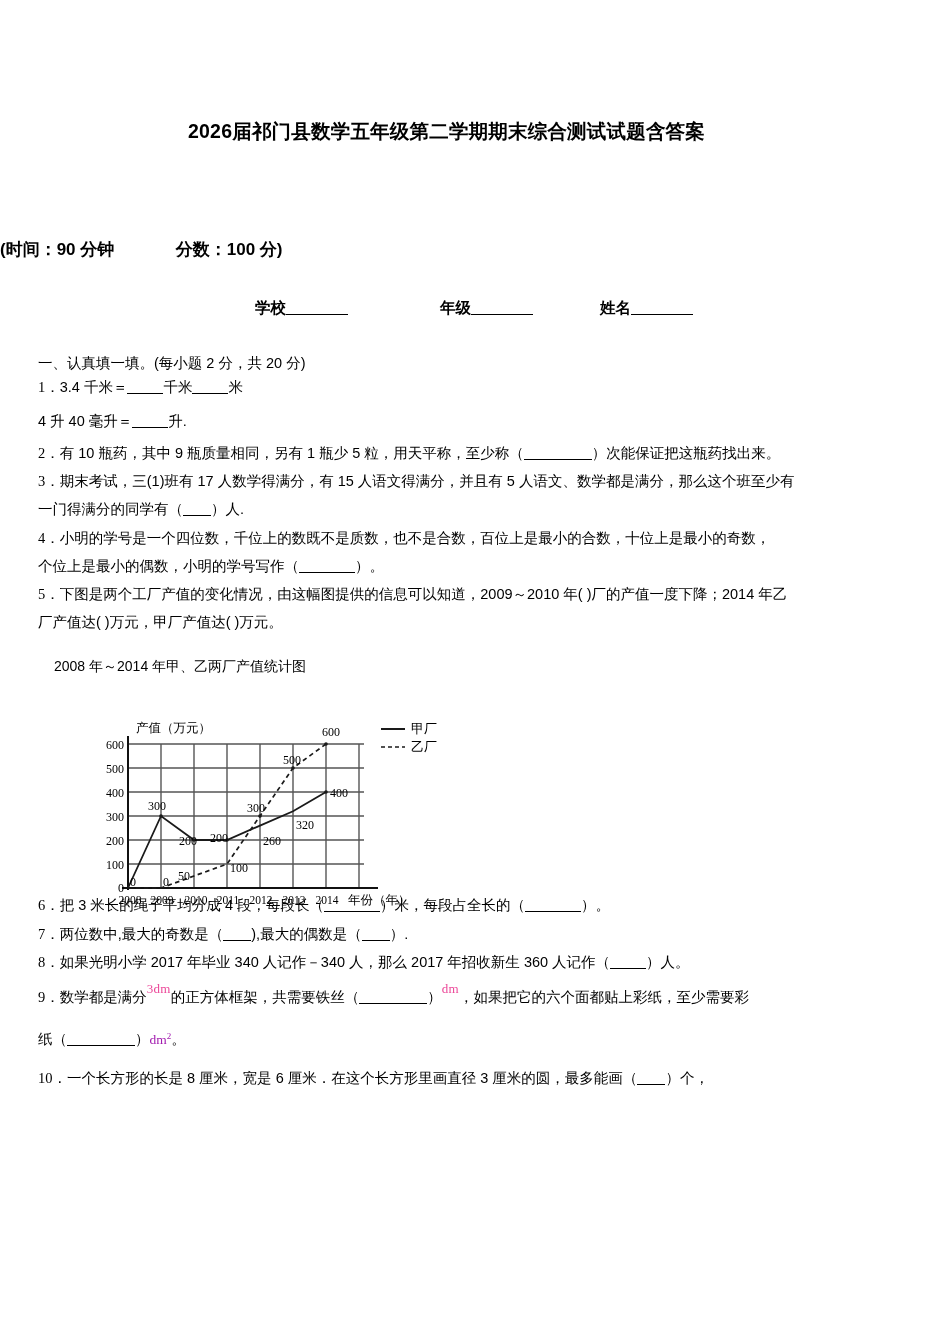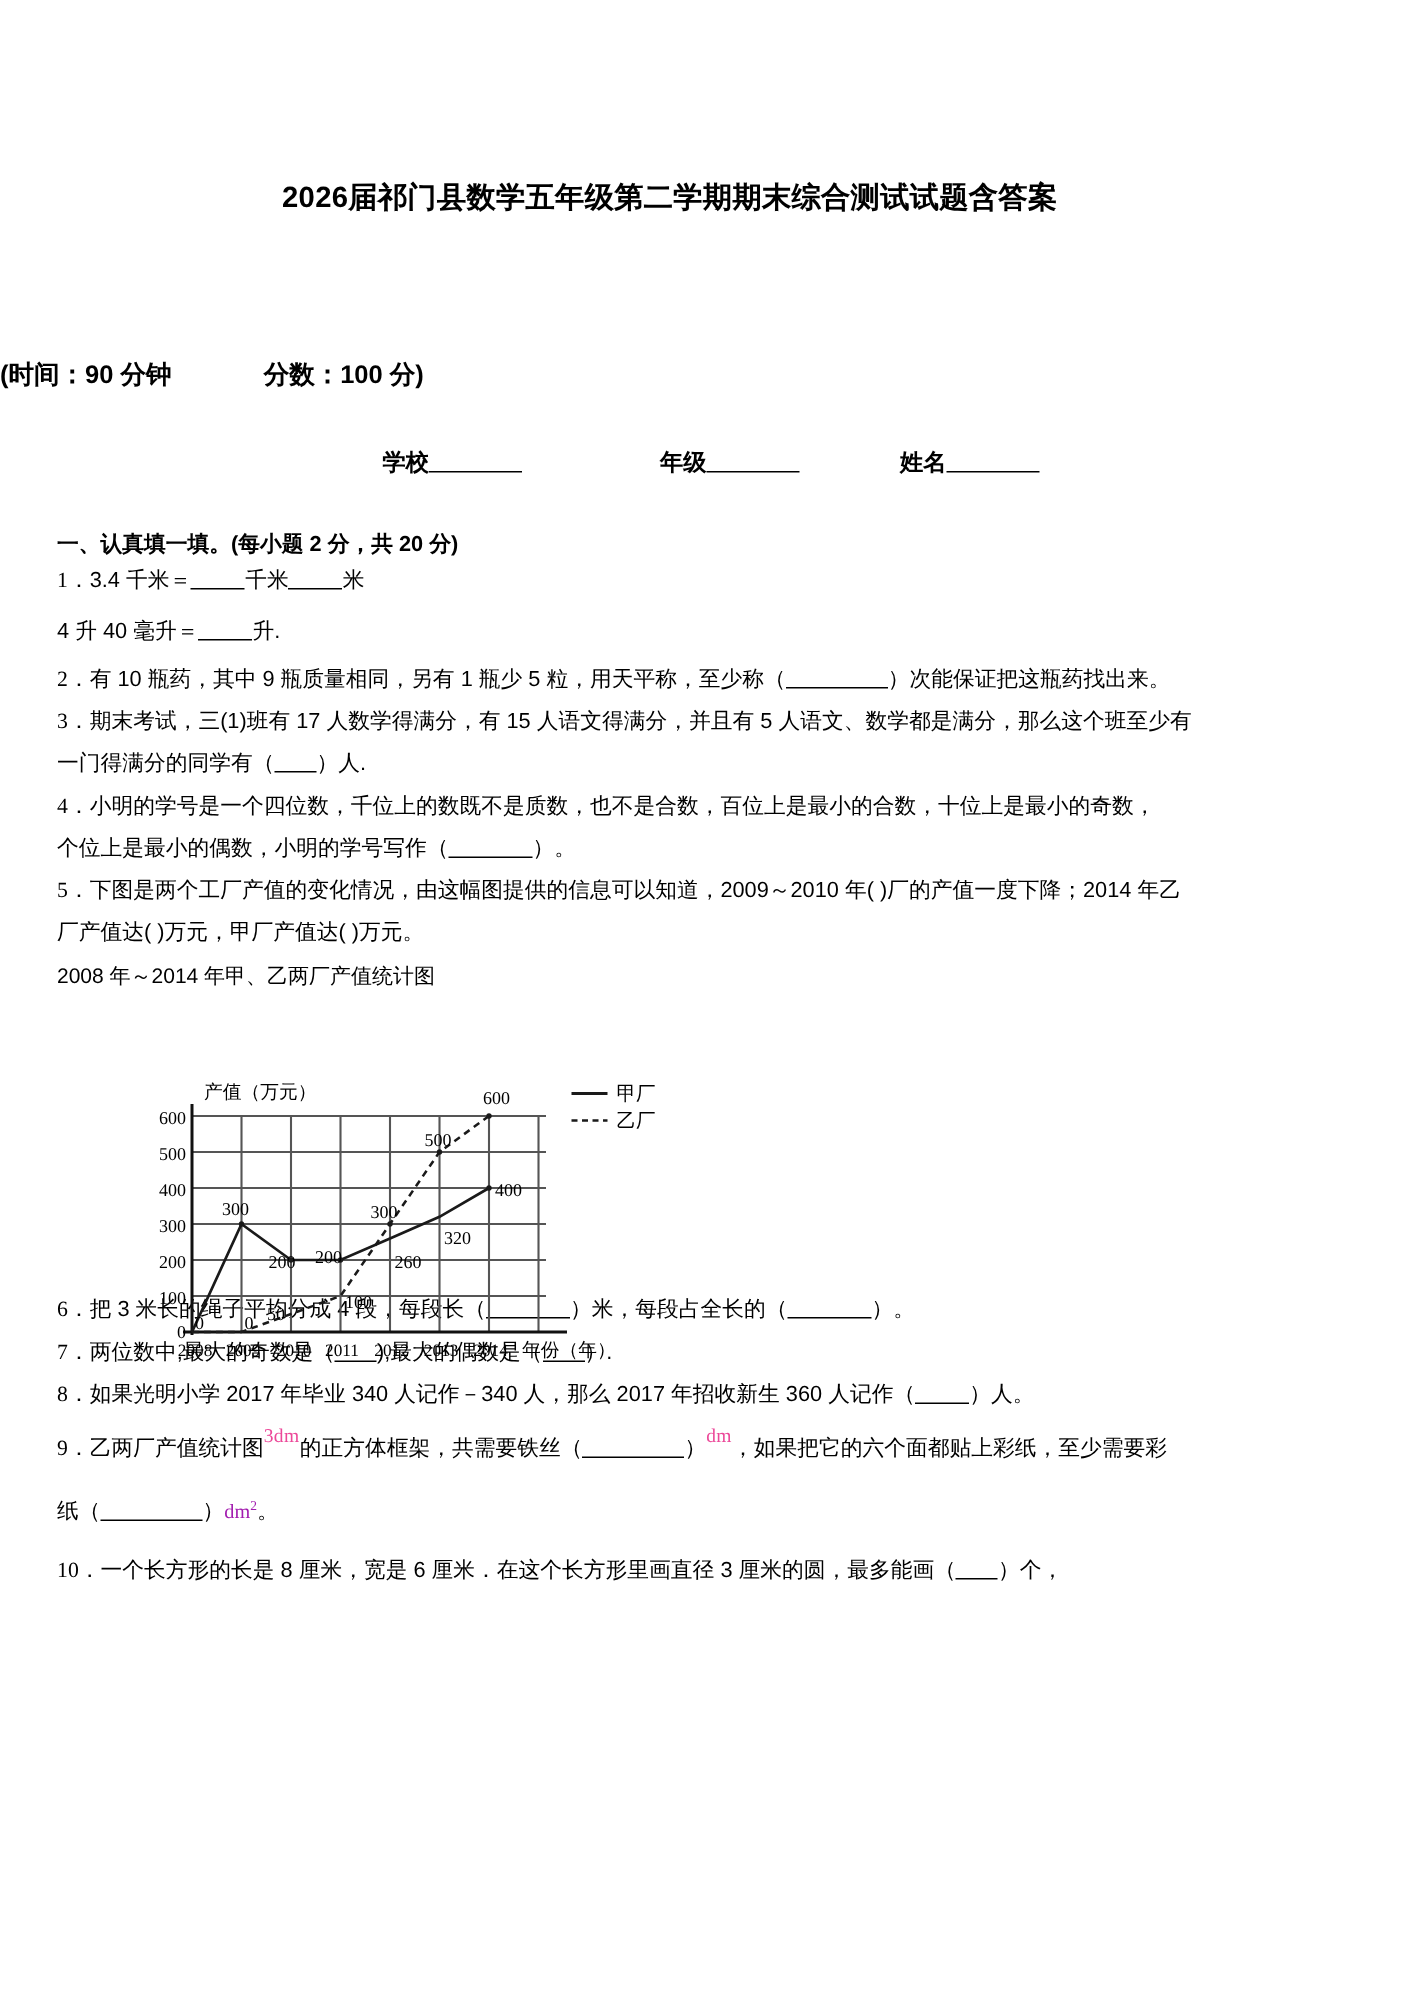--- a/index.html
+++ b/index.html
@@ -69,21 +69,21 @@
   
   .qwrap{
     position:absolute;
     left:38px;
     top:352px;
     width:878px;
   }
   .section-head{
     font-size:14.5px;
     font-family:"Liberation Sans","DejaVu Sans",sans-serif;
-    font-weight:bold;
+    font-weight:normal;
     line-height:1.55;
     margin:0 0 2px 0;
   }
   .q{
     font-size:14.5px;
     font-family:"Liberation Sans","DejaVu Sans",sans-serif;
     line-height:1.95;
     margin:0;
     text-align:justify;
   }
@@ -102,21 +102,21 @@
   .unit-dm{
     font-family:"Liberation Serif","DejaVu Serif",serif;
     font-size:13.5px;
     color:#a21caf;
   }
   .unit-dm sup{font-size:9px;}
   
   .chart-title{
     font-size:14px;
     font-family:"Liberation Sans","DejaVu Sans",sans-serif;
-    margin:0;
+    margin:16px;
     line-height:1.9;
   }
   .chart-box{
     position:absolute;
     left:100px;
     top:714px;
     width:400px;
     height:200px;
   }
   .chart-box svg{display:block;}
@@ -191,21 +191,21 @@
 
     <p class="q">
       <span class="qnum">7．</span><span>两位数中,最大的奇数是（</span><span class="ul ul-xs"></span><span>),最大的偶数是（</span><span class="ul ul-xs"></span><span>）.</span>
     </p>
 
     <p class="q">
       <span class="qnum">8．</span><span>如果光明小学 2017 年毕业 340 人记作－340 人，那么 2017 年招收新生 360 人记作（</span><span class="ul ul-s"></span><span>）人。</span>
     </p>
 
     <p class="q">
-      <span class="qnum">9．</span><span>乙两厂产值统计图</span><span class="sup-raise">3dm</span><span>的正方体框架，共需要铁丝（</span><span class="ul ul-l"></span>）<span class="sup-raise">dm</span><span>，如果把它的六个面都贴上彩纸，至少需要彩</span>
+      <span class="qnum">9．</span><span>数学都是满分</span><span class="sup-raise">3dm</span><span>的正方体框架，共需要铁丝（</span><span class="ul ul-l"></span>）<span class="sup-raise">dm</span><span>，如果把它的六个面都贴上彩纸，至少需要彩</span>
     </p>
 
     <div class="spacer-14"></div>
 
     <p class="q">
       <span>纸（</span><span class="ul ul-l"></span>）<span class="unit-dm"><span>dm</span><sup>2</sup></span><span>。</span>
     </p>
 
     <div class="spacer-10"></div>
 

